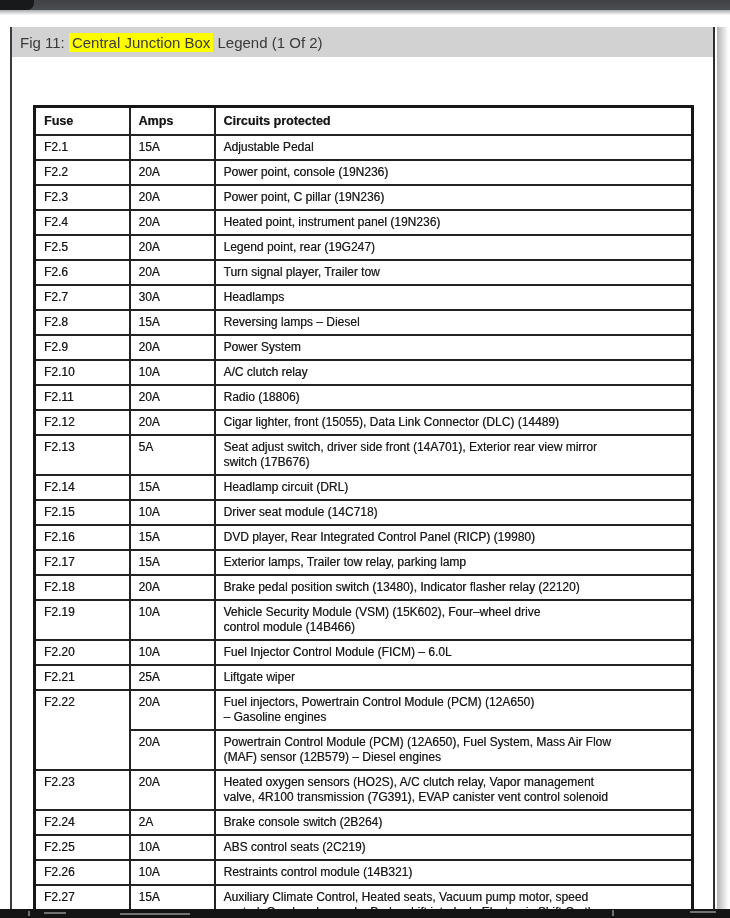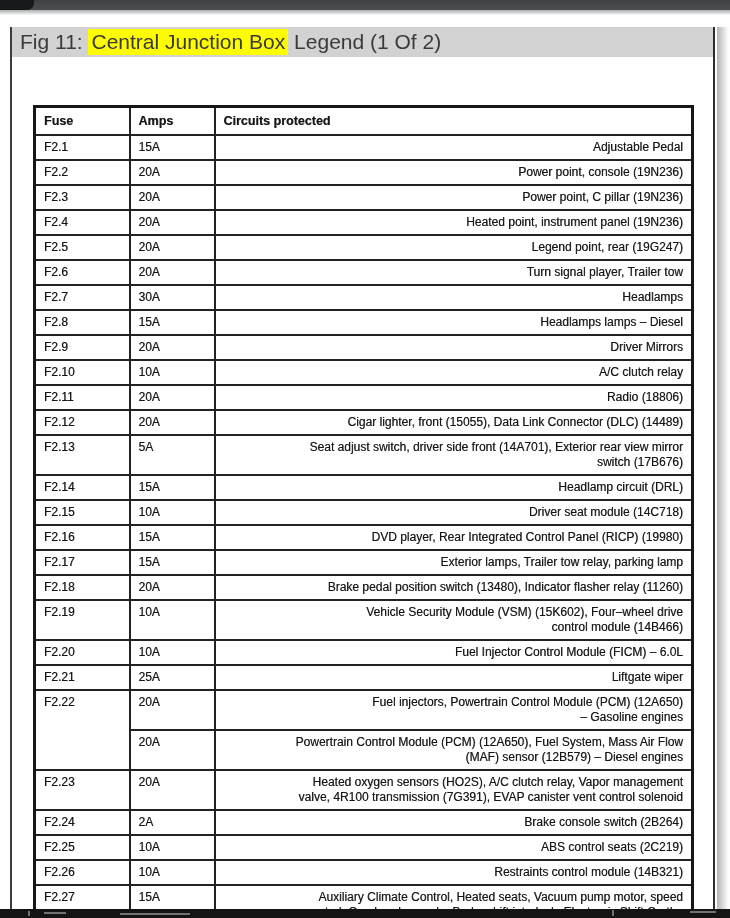--- a/index.html
+++ b/index.html
@@ -37,21 +37,21 @@
   .panel-shadow {
     position: absolute; top: 27px; left: 717px; width: 13px; height: 891px;
     background: linear-gradient(90deg, #b4b4b4, #fdfdfd 85%);
   }
 
   .caption-bar {
     height: 30px;
     background: #d2d2d2;
     display: flex; align-items: center;
     padding-left: 8px;
-    font-size: 21px;
+    font-size: 15px;
     color: #3a3a3a;
     white-space: pre;
   }
   .caption-highlight {
     background: #fdfd00;
     padding: 1px 3px;
   }
 
   .doc { padding: 48px 0 0 21px; }
 
@@ -74,21 +74,21 @@
     text-align: left;
     vertical-align: top;
     text-shadow: 0.4px 0 0 rgba(25,25,25,0.55);
     overflow: hidden;
   }
   .fuse-table th {
     font-size: 12.5px;
     font-weight: bold;
     padding-top: 6px; padding-bottom: 5px; margin-left: 26px;
   }
-  td.circuits { white-space: pre-line; text-align: right; }
+  td.circuits { white-space: pre-line; }
 
   
   .bottom-strip {
     position: absolute; left: 0; bottom: 0; width: 730px; height: 9px;
     background: #141414;
     z-index: 5;
   }
   .artifact { position: absolute; background: #8a8a8a; opacity: .8; }
   .a1 { left: 28px; top: 2px; width: 2px;  height: 5px; }
   .a2 { left: 44px; top: 3px; width: 22px; height: 2px; }
@@ -155,26 +155,26 @@
               <td class="circuits">Turn signal player, Trailer tow</td>
             </tr>
           <tr>
               <td>F2.7</td>
               <td>30A</td>
               <td class="circuits">Headlamps</td>
             </tr>
           <tr>
               <td>F2.8</td>
               <td>15A</td>
-              <td class="circuits">Headlamps lamps – Diesel</td>
+              <td class="circuits">Reversing lamps – Diesel</td>
             </tr>
           <tr>
               <td>F2.9</td>
               <td>20A</td>
-              <td class="circuits">Driver Mirrors</td>
+              <td class="circuits">Power System</td>
             </tr>
           <tr>
               <td>F2.10</td>
               <td>10A</td>
               <td class="circuits">A/C clutch relay</td>
             </tr>
           <tr>
               <td>F2.11</td>
               <td>20A</td>
               <td class="circuits">Radio (18806)</td>
@@ -206,21 +206,21 @@
               <td class="circuits">DVD player, Rear Integrated Control Panel (RICP) (19980)</td>
             </tr>
           <tr>
               <td>F2.17</td>
               <td>15A</td>
               <td class="circuits">Exterior lamps, Trailer tow relay, parking lamp</td>
             </tr>
           <tr>
               <td>F2.18</td>
               <td>20A</td>
-              <td class="circuits">Brake pedal position switch (13480), Indicator flasher relay (11260)</td>
+              <td class="circuits">Brake pedal position switch (13480), Indicator flasher relay (22120)</td>
             </tr>
           <tr>
               <td>F2.19</td>
               <td>10A</td>
               <td class="circuits">Vehicle Security Module (VSM) (15K602), Four–wheel drive
 control module (14B466)</td>
             </tr>
           <tr>
               <td>F2.20</td>
               <td>10A</td>

